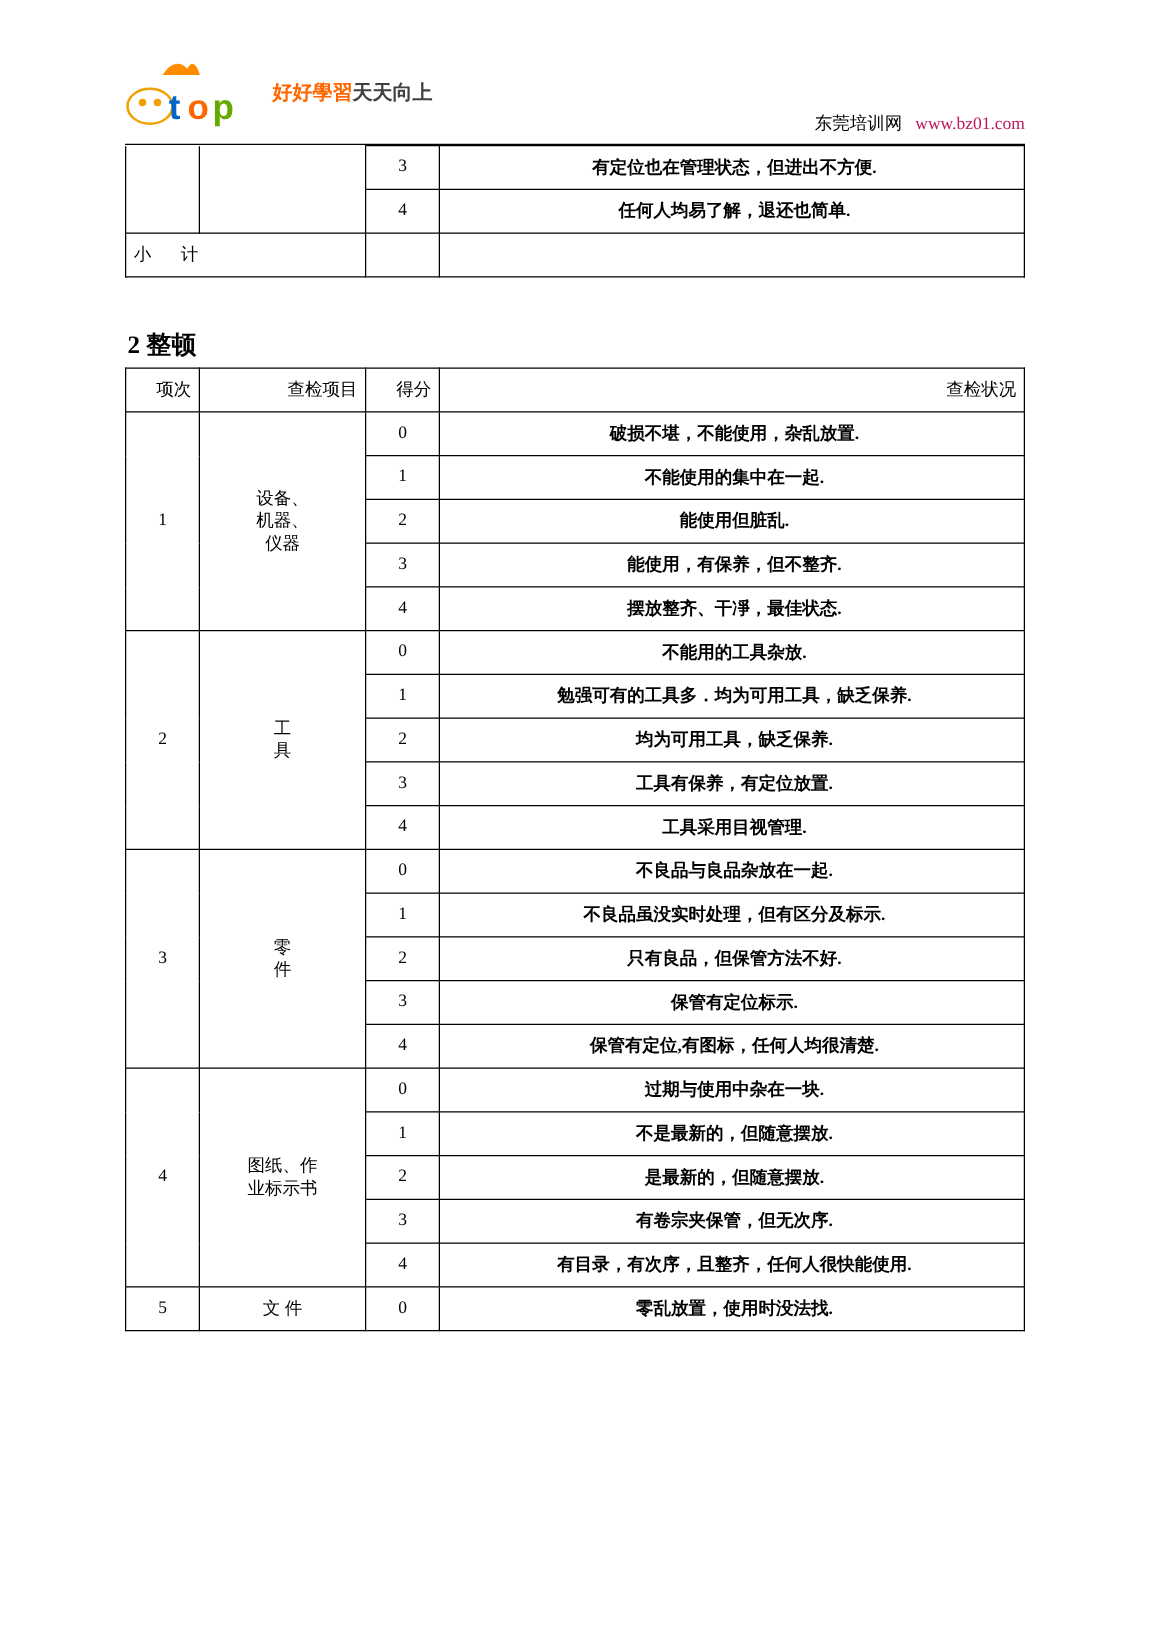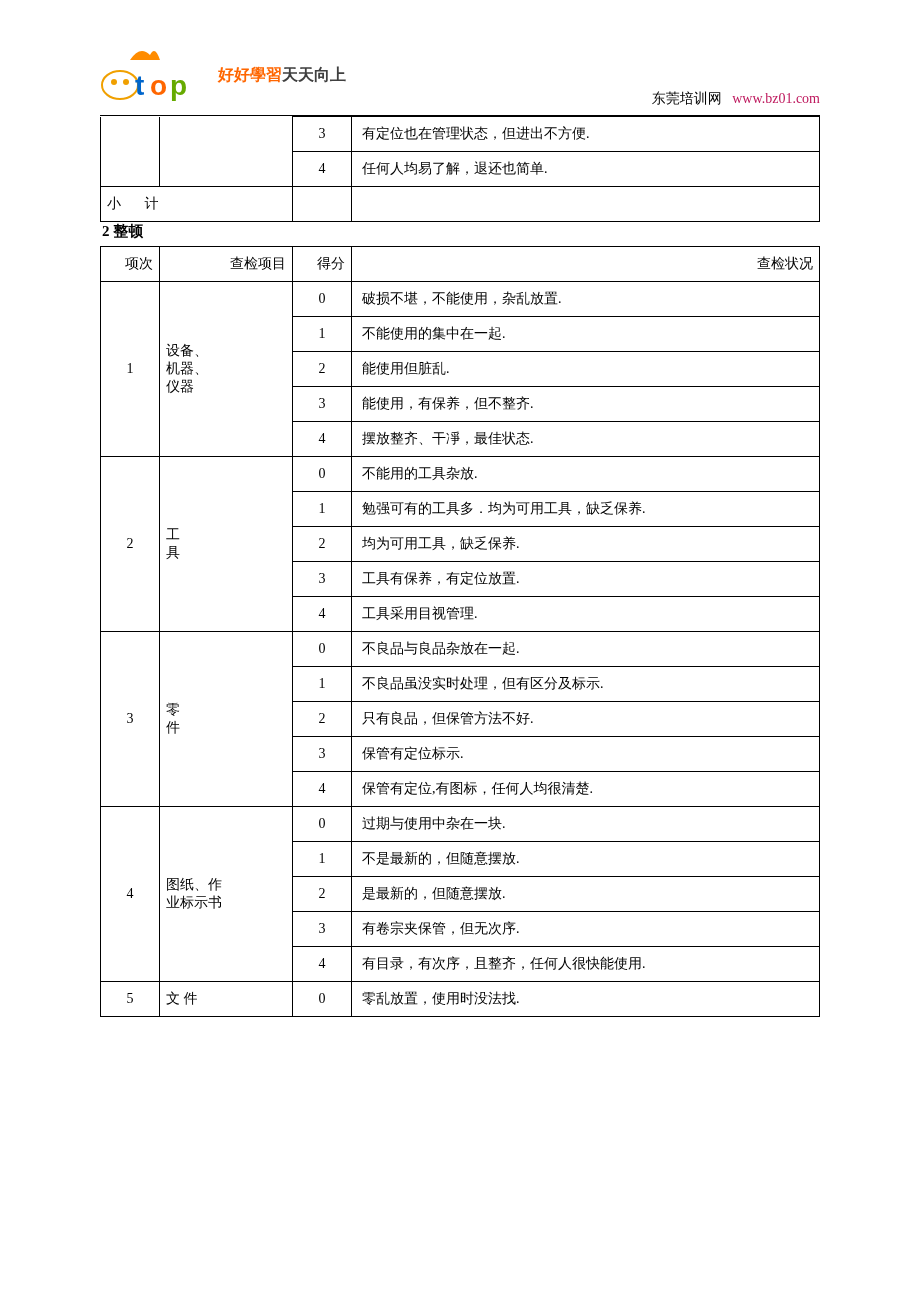--- a/index.html
+++ b/index.html
@@ -53,33 +53,36 @@
       border: 1px solid #000;
       padding: 8px 6px;
       vertical-align: middle;
       font-size: 14px;
     }
     td.num, td.score {
       text-align: center;
       width: 46px;
     }
     td.item {
+      text-align: center;
       width: 120px;
     }
     td.desc {
-      text-align: left;
+      text-align: center;
       padding-left: 10px;
+      font-weight: bold;
     }
     th {
       text-align: right;
       font-weight: normal;
     }
     .section-title {
       font-weight: bold;
-      font-size: 15px;
+      font-size: 20px;
+      margin-top: 40px;
       margin-bottom: 5px;
       padding-left: 2px;
     }
     .table1 td.num, .table1 td.item {
       border-top: none;
     }
     .subtotal {
       text-align: left;
       letter-spacing: 10px;
     }

